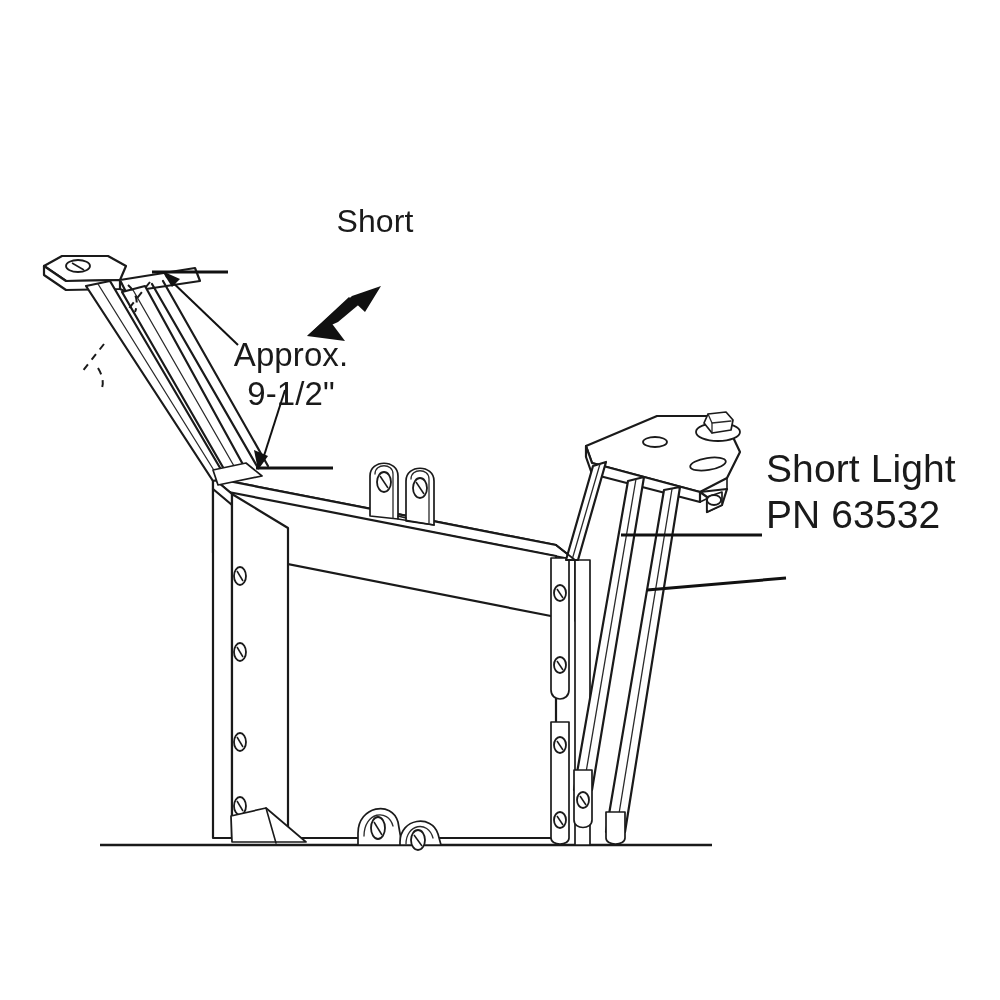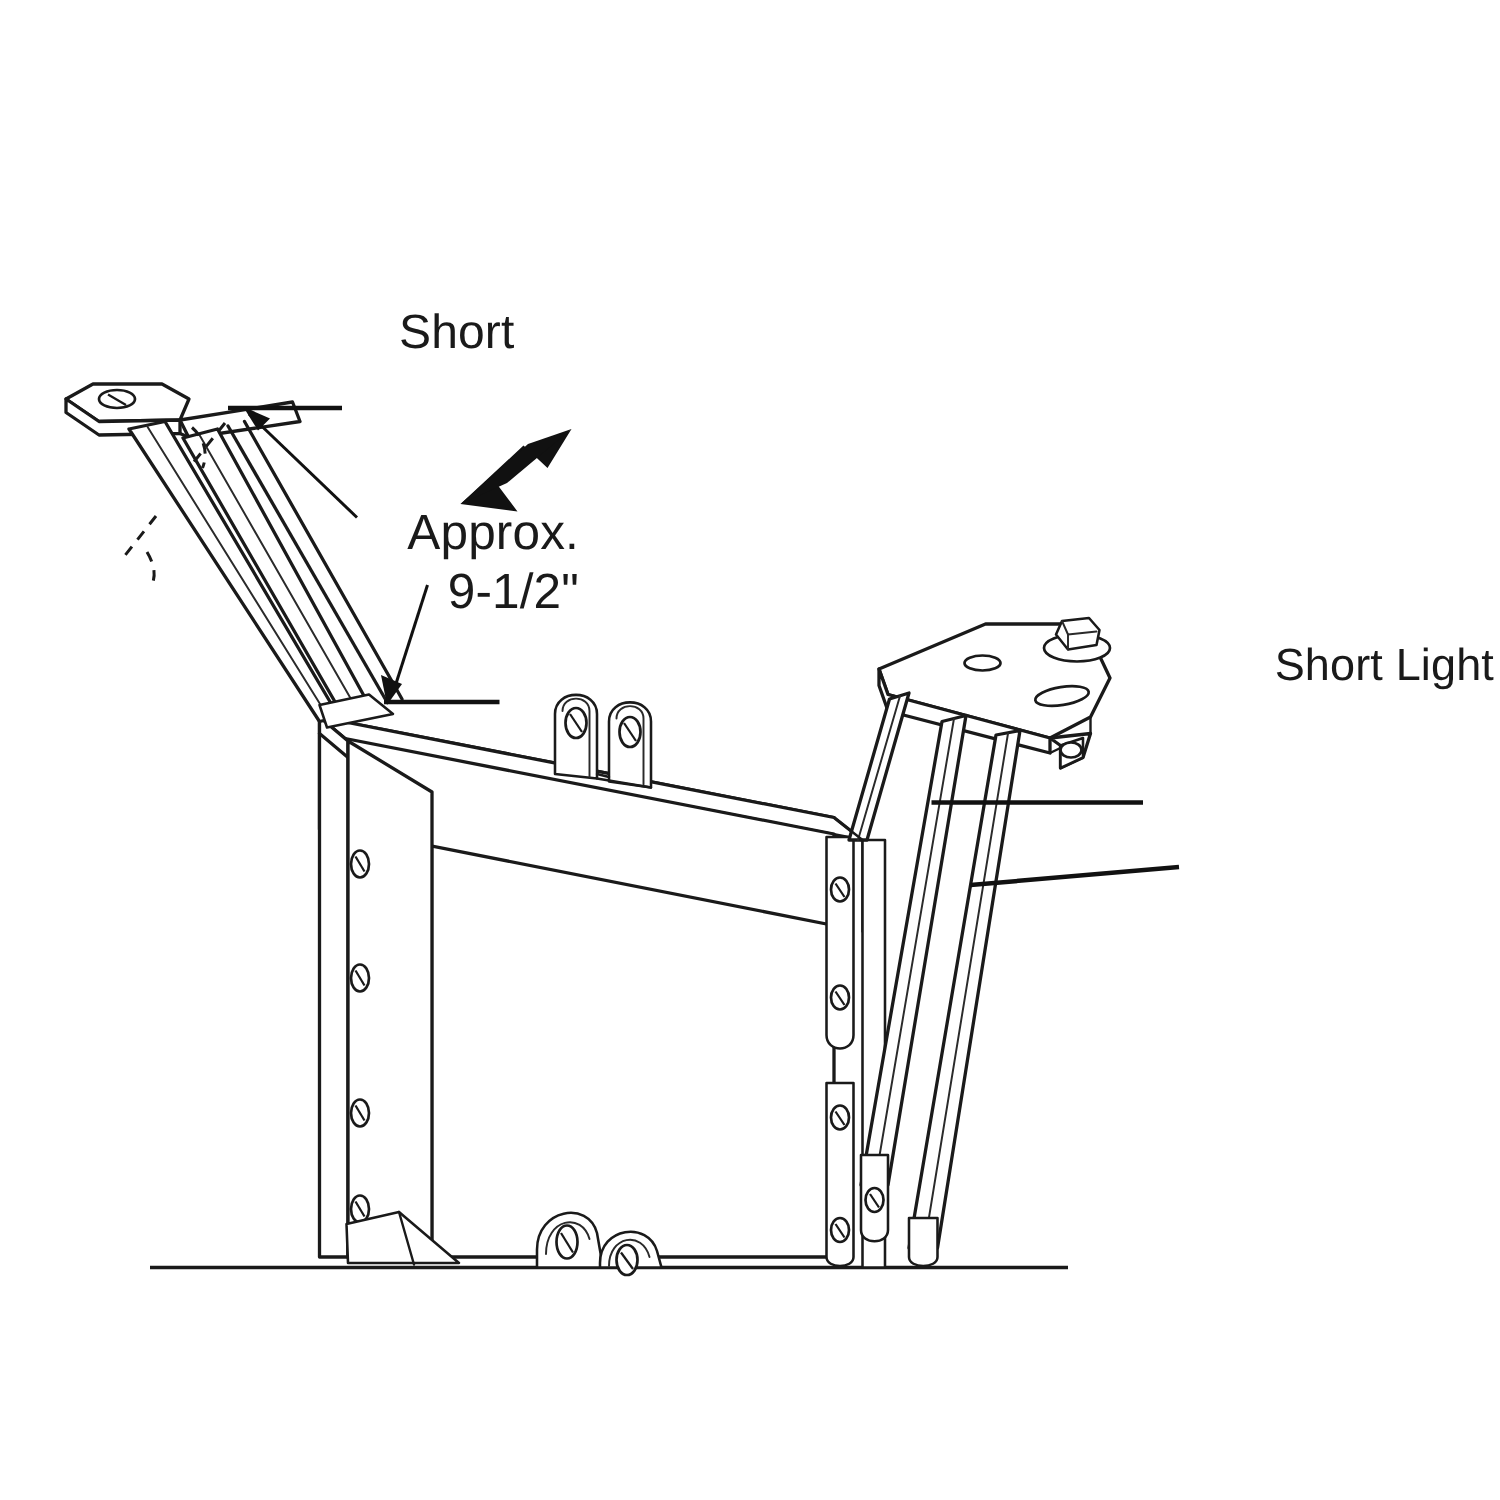--- a/index.html
+++ b/index.html
@@ -105,38 +105,39 @@
   }
   .label {
     position: absolute;
     color: #1a1a1a;
     font-family: "Liberation Sans", sans-serif;
     white-space: nowrap;
     line-height: 1.18;
     letter-spacing: 0.1px;
   }
   #label-short-measurement {
-    left: 266px;
+    left: 250px;
     top: 203px;
     width: 250px;
+    text-align: center;
     font-size: 32px;
   }
   #label-approx {
     left: 196px;
     top: 336px;
     width: 190px;
-    text-align: right;
+    text-align: center;
     font-size: 33px;
   }
   #label-short-light-brackets {
     left: 766px;
-    top: 426px;
+    top: 446px;
     width: 230px;
-    text-align: right;
-    font-size: 30px;
+    text-align: left;
+    font-size: 39px;
   }
   .lbl-line { display: block; }
 </style>
 </head>
 <body>
 
 <div id="diagram-root">
 
   <svg id="drawing" viewBox="0 0 1000 1000">
 
@@ -331,15 +332,16 @@
     <span class="lbl-line">Short</span>
   </div>
 
   <div class="label" id="label-approx">
     <span class="lbl-line">Approx.</span>
     <span class="lbl-line">9-1/2"</span>
   </div>
 
   <div class="label" id="label-short-light-brackets">
     <span class="lbl-line">Short Light</span>
+    <span class="lbl-line">PN 63532</span>
   </div>
 
 </div>
 
 </body></html>

